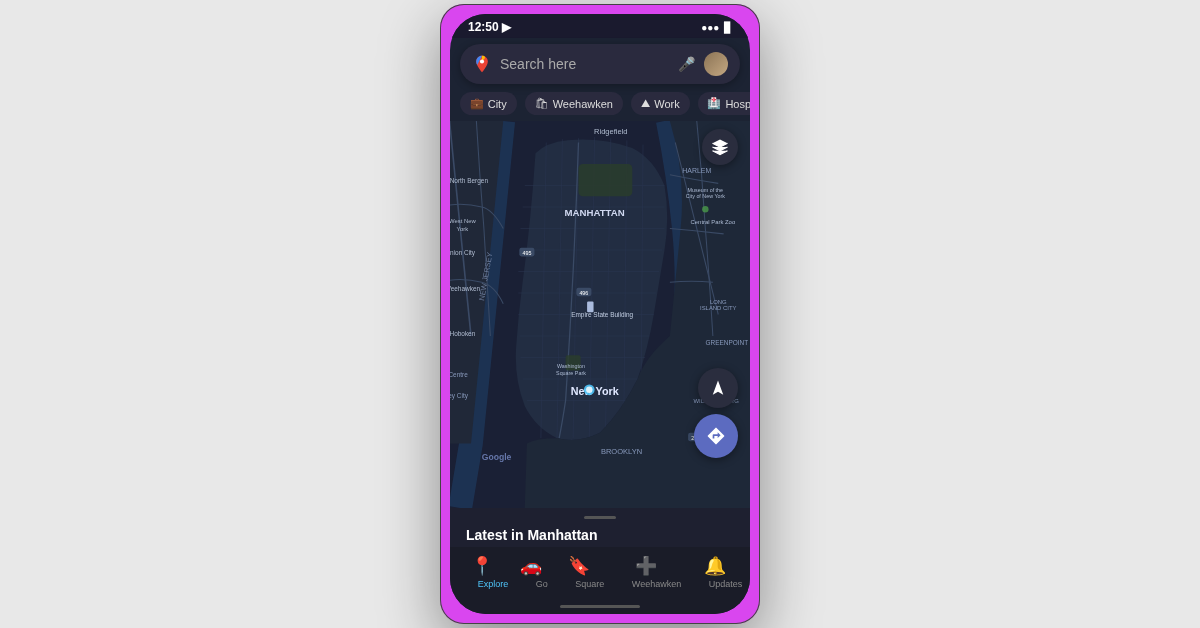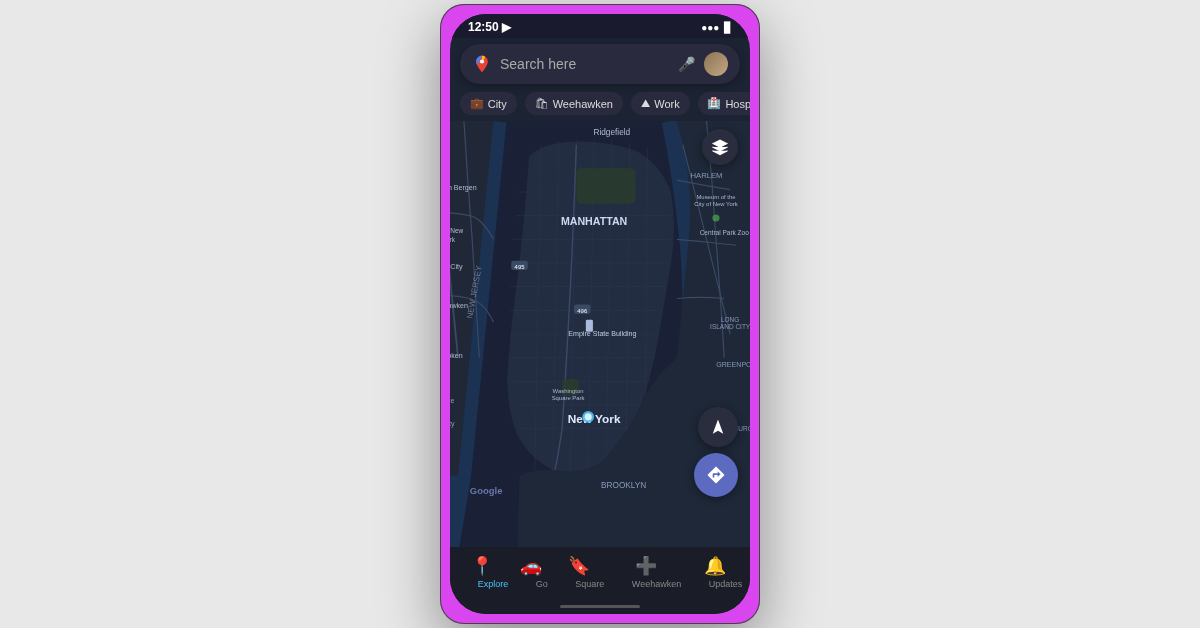--- a/index.html
+++ b/index.html
@@ -430,20 +430,24 @@
       </div>
 
       <div class="map-overlay-btn directions-btn">
         <svg width="20" height="20" viewBox="0 0 24 24" fill="white">
           <path d="M21.71 11.29l-9-9a1 1 0 00-1.42 0l-9 9a1 1 0 000 1.42l9 9a1 1 0 001.42 0l9-9a1 1 0 000-1.42zM14 14.5V12h-4v3H8v-4a1 1 0 011-1h5V7.5l3.5 3.5-3.5 3.5z"></path>
         </svg>
       </div>
 
     </div>
 
+    <div class="bottom-sheet">
+      <div class="bottom-sheet-handle"></div>
+      <div class="bottom-sheet-title">Latest in Manhattan</div>
+    </div>
 
     <div class="bottom-nav">
       <div class="nav-item">
         <span class="nav-icon active">📍</span>
         <span class="nav-label active">Explore</span>
       </div>
       <div class="nav-item">
         <span class="nav-icon">🚗</span>
         <span class="nav-label">Go</span>
       </div>

